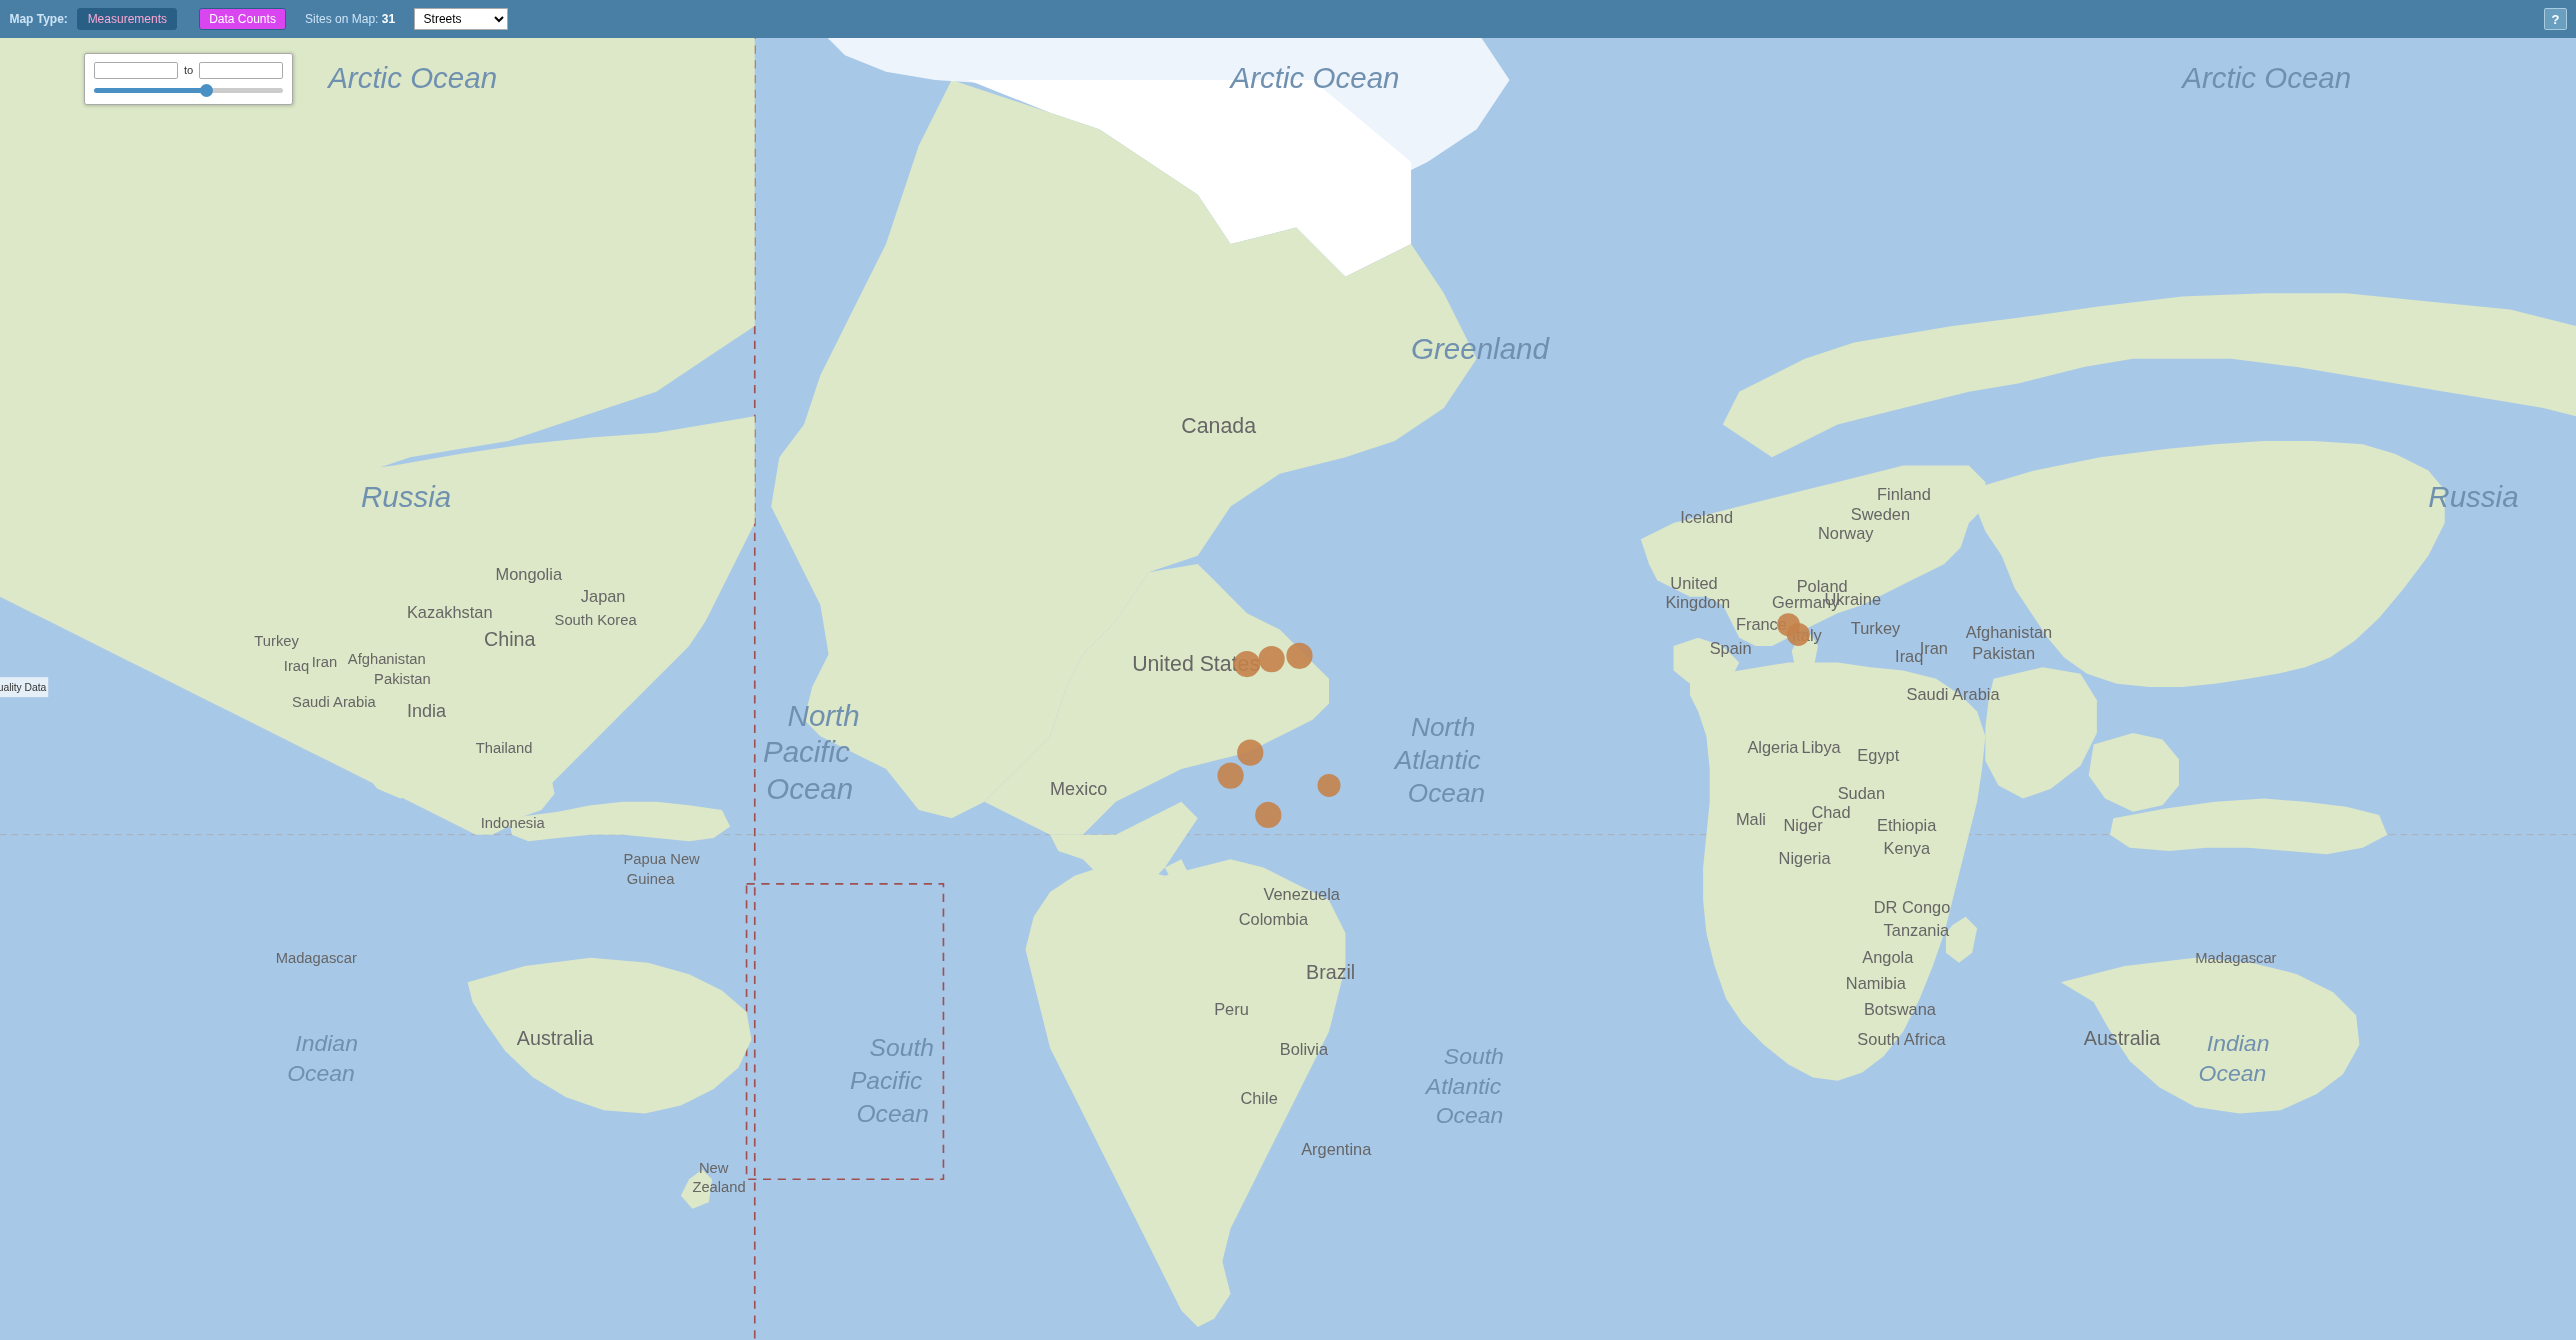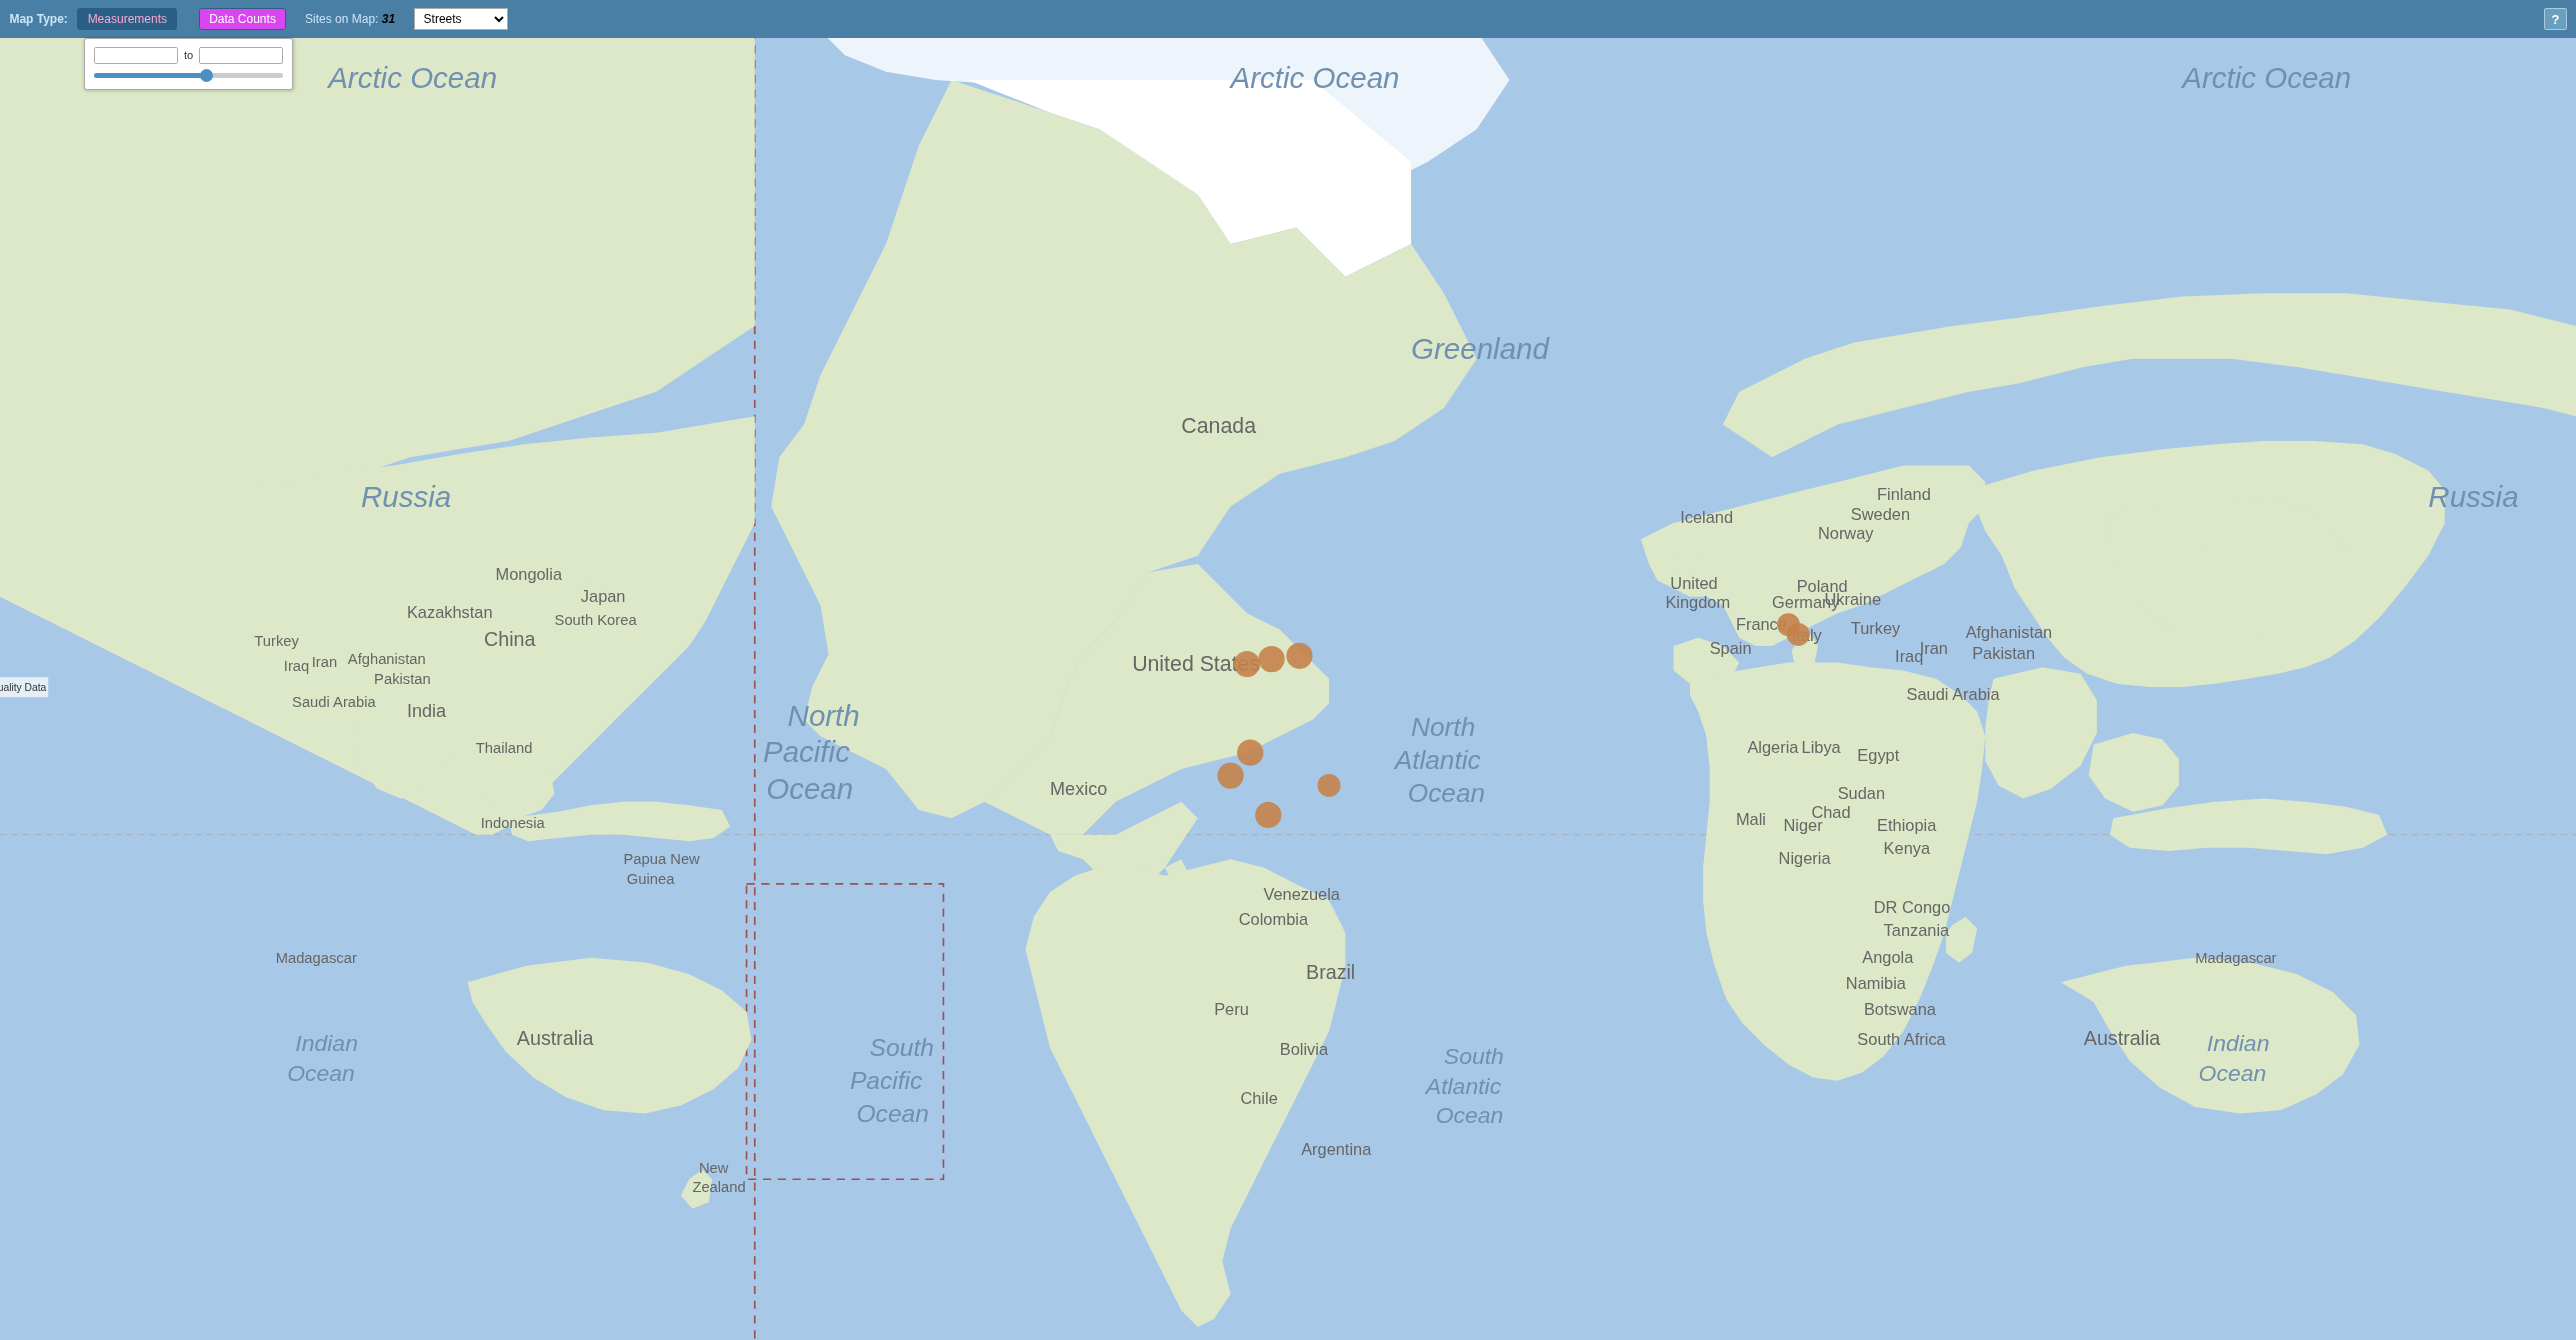--- a/index.html
+++ b/index.html
@@ -80,21 +80,21 @@
     }
 
     
     #map-svg {
       width: 100%;
       height: 100%;
     }
 
     #date-filter-box {
       position: absolute;
-      top: 4px;
+      top: 19px;
       left: 84px;
       background: white;
       border: 0.9px solid #aaa;
       border-radius: 2.8px;
       padding: 7.5px 9.4px;
       z-index: 200;
       box-shadow: 0.9px 0.9px 3.7px rgba(0,0,0,0.2);
       min-width: 187px;
     }
 
@@ -160,21 +160,21 @@
   </style>
 </head>
 <body>
 
 <div id="toolbar">
   <span class="map-type-label">Map Type:</span>
   <button class="tab-btn active">Measurements</button>
   <button class="tab-btn inactive">Data Counts</button>
   <span class="sites-label">
     <span>Sites on Map:</span>
-    <span style="color:#000000;font-weight:bold;font-style:italic;">31</span>
+    <span style="color:#ffffff;font-weight:bold;">31</span>
   </span>
   <select class="map-style-select">
     <option>Streets</option>
     <option>Satellite</option>
     <option>Terrain</option>
   </select>
   <div class="help-btn">?</div>
 </div>
 
 <div id="map-container">

